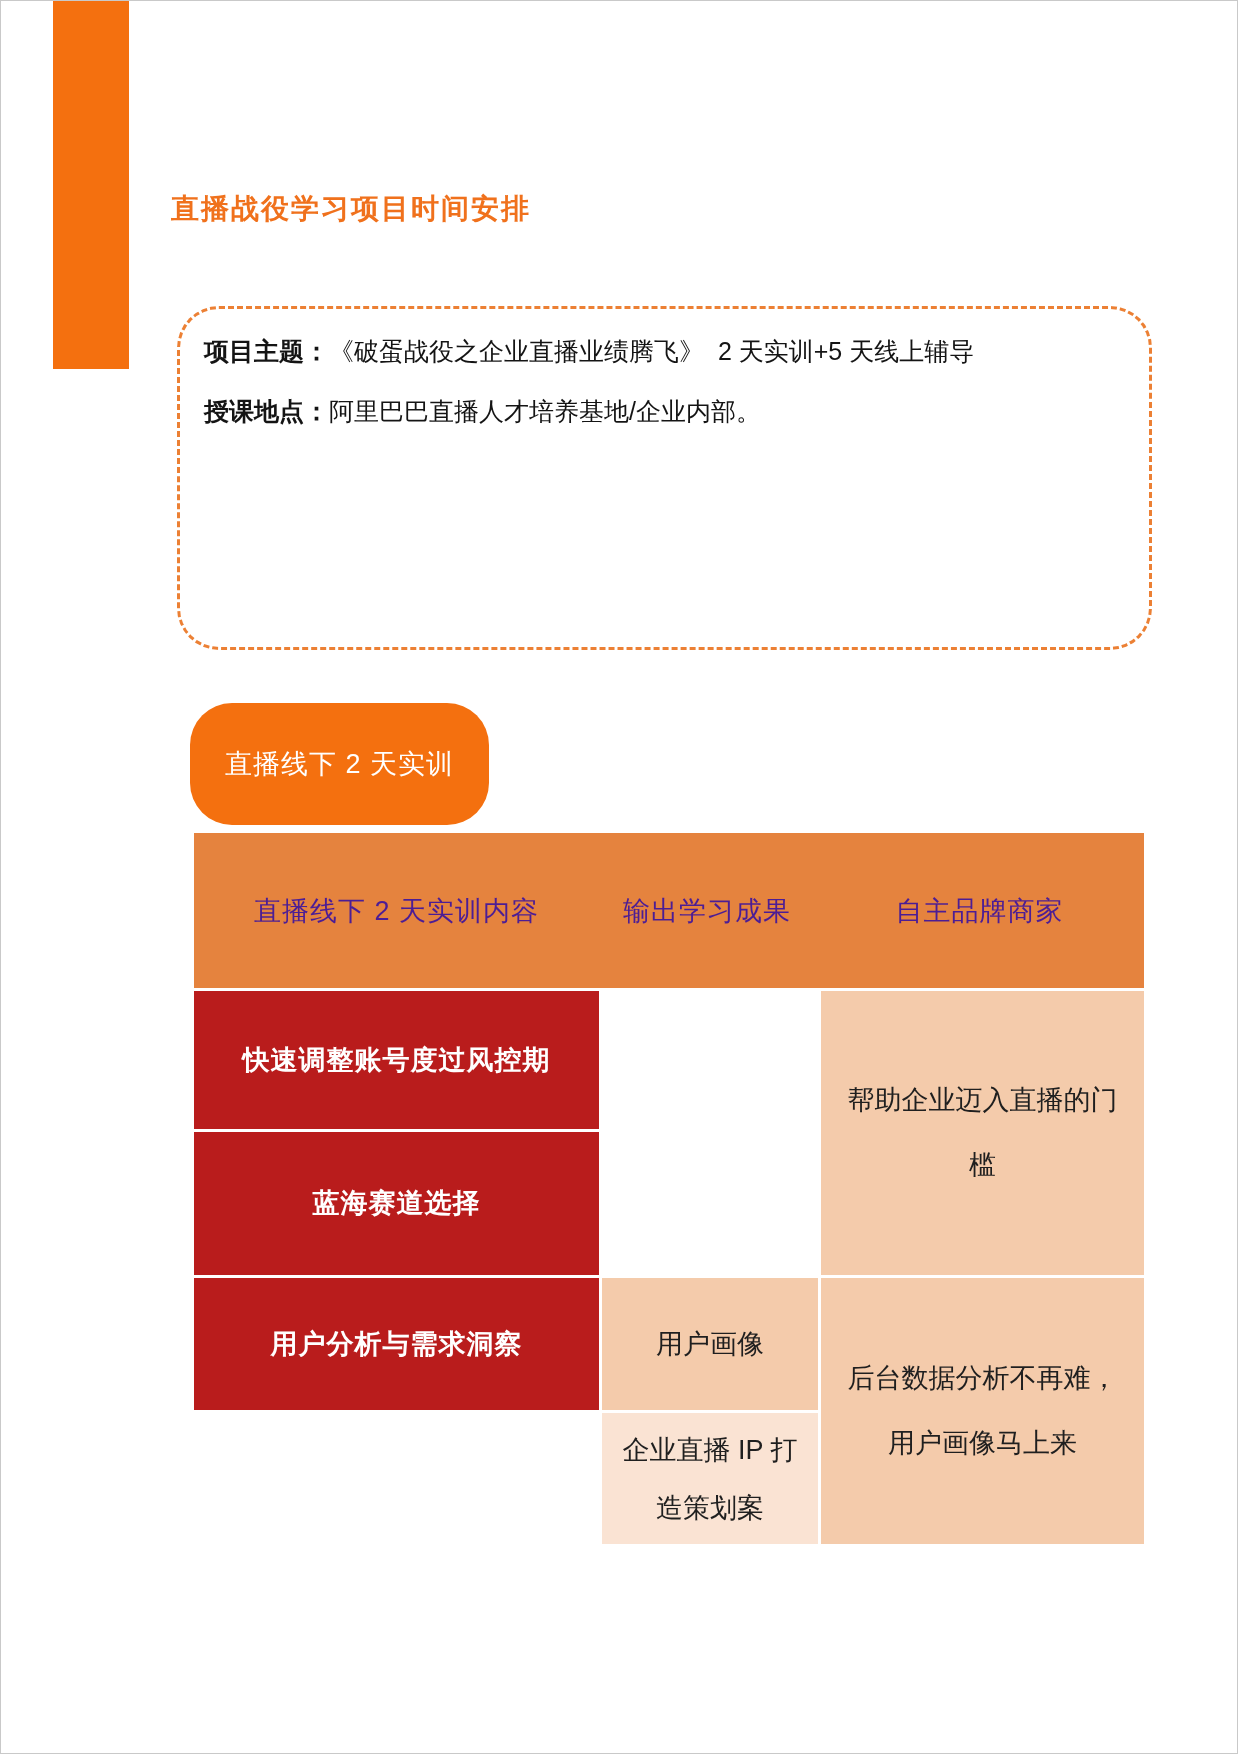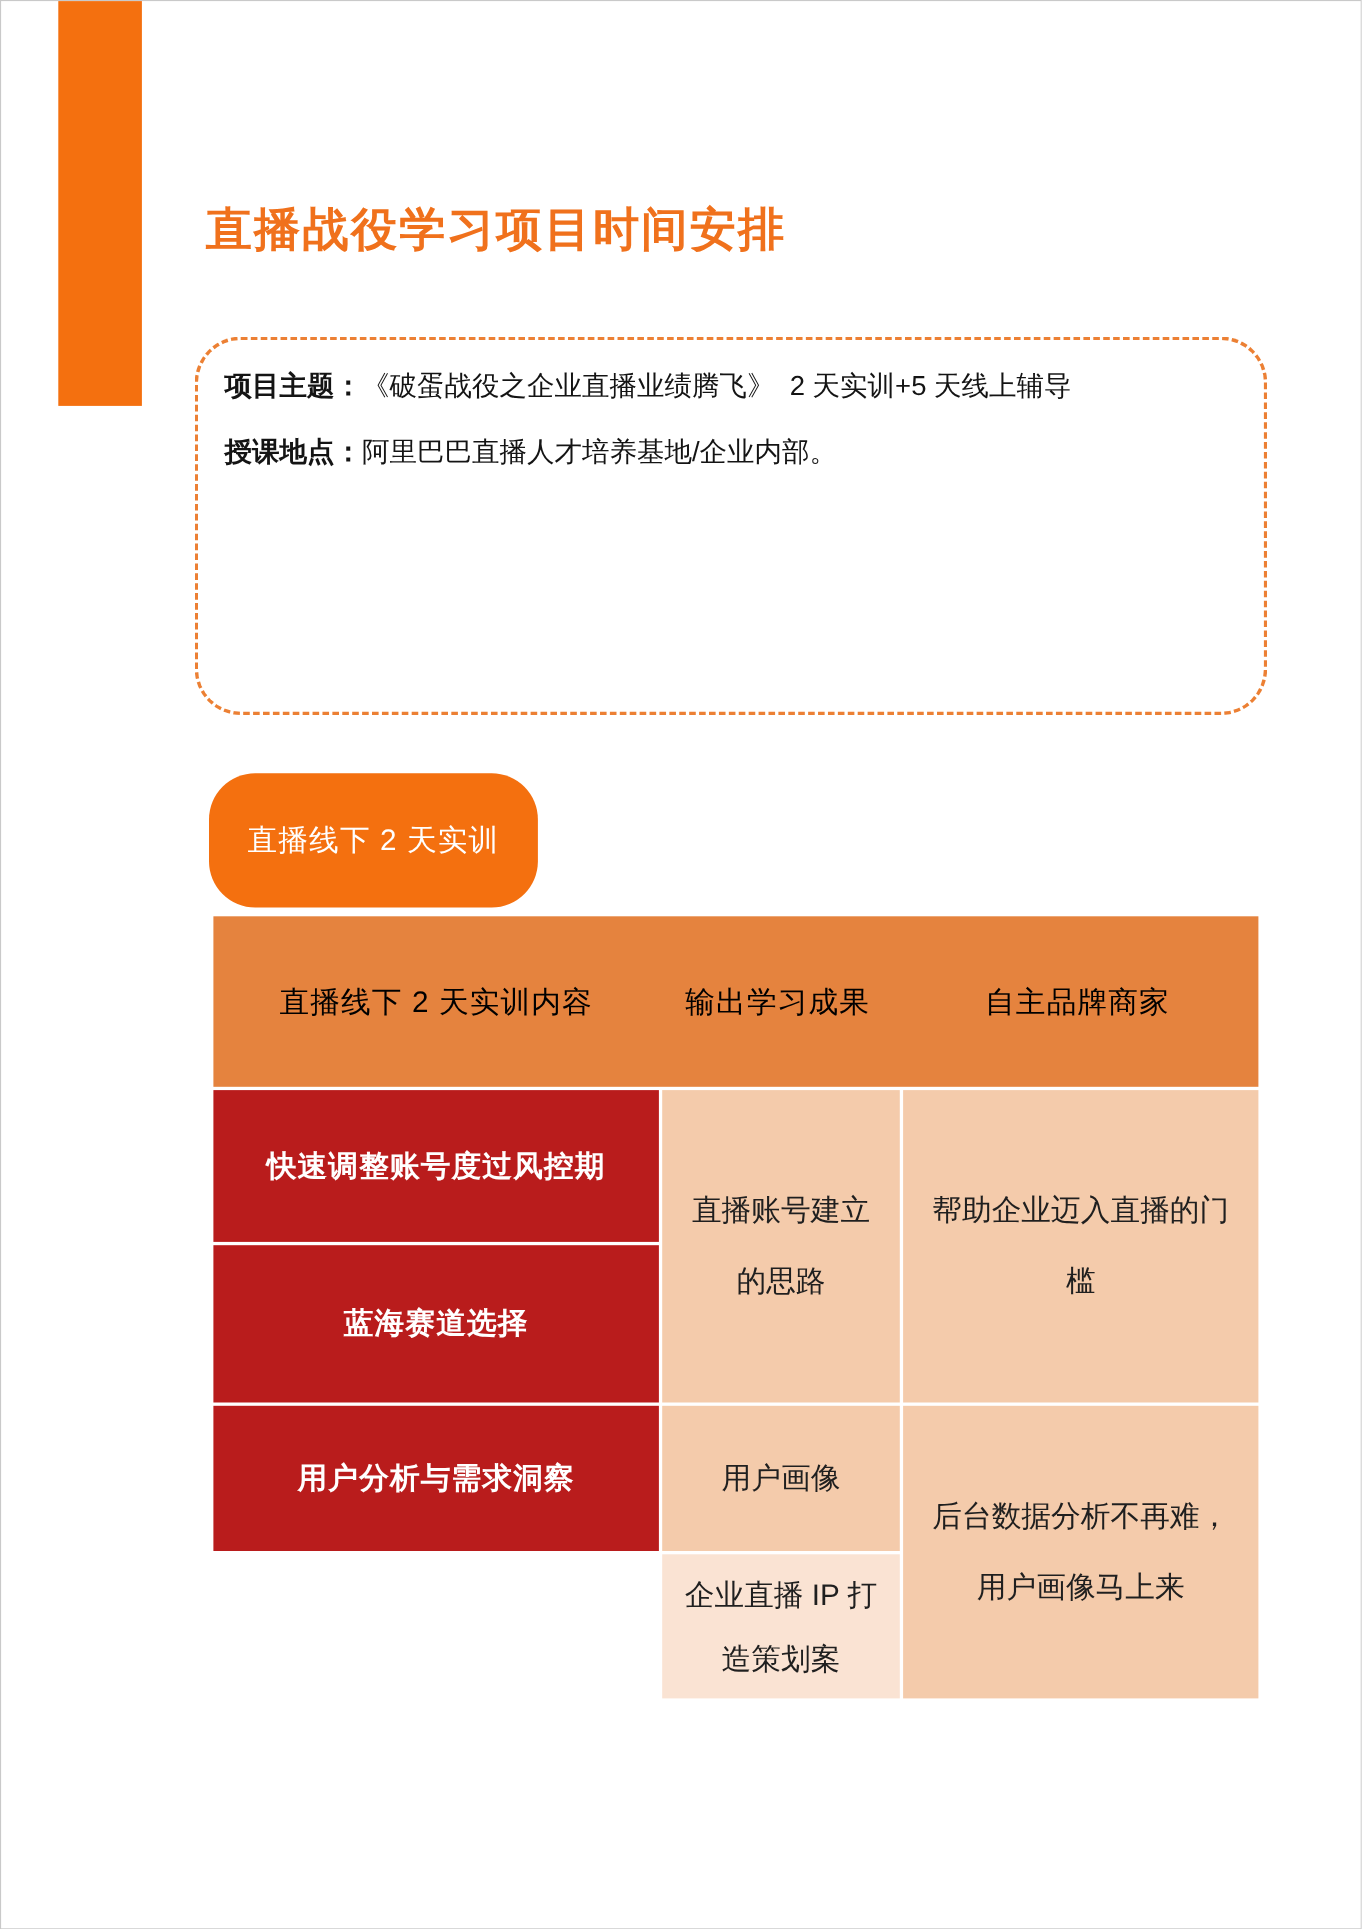--- a/index.html
+++ b/index.html
@@ -10,22 +10,22 @@
     border:1px solid #c9c9c9;
     box-sizing:border-box;
     overflow:hidden;
     font-family:"Liberation Sans","DejaVu Sans",sans-serif;
   }
   .corner-bar{
     position:absolute;left:52px;top:0;width:76px;height:368px;
     background:#F4700F;
   }
   .title{
-    position:absolute;left:186px;top:184px;margin:0;
-    font-size:42px;line-height:48px;font-weight:700;letter-spacing:2px;
+    position:absolute;left:170px;top:184px;margin:0;
+    font-size:28px;line-height:48px;font-weight:700;letter-spacing:2px;
     color:#F0711C;white-space:nowrap;
   }
   .info-box{
     position:absolute;left:176px;top:305px;width:975px;height:344px;
     box-sizing:border-box;
     border:3px dashed #EC8034;border-radius:42px;
     padding:12px 24px 24px 24px;
     color:#141414;font-size:25px;
   }
   .info-line{margin:0;line-height:60px;white-space:pre-wrap;}
@@ -37,21 +37,21 @@
     display:flex;align-items:center;justify-content:center;
   }
   .tag-pill span{color:#ffffff;font-size:27px;letter-spacing:1px;white-space:nowrap;}
   .ttable{position:absolute;left:193px;top:832px;width:950px;}
   .thead{
     width:950px;height:155px;background:#E5833E;
     display:grid;grid-template-columns:405px 216px 329px;
     align-items:center;
   }
   .th{
-    color:#000000;font-size:27px;font-weight:400;text-align:center;
+    color:#4c1d95;font-size:27px;font-weight:400;text-align:center;
     letter-spacing:1px;
   }
   .tbody{
     margin-top:3px;
     display:grid;
     grid-template-columns:405px 216px 323px;
     grid-template-rows:138px 143px 132px 131px;
     gap:3px;
     background:#ffffff;
   }
@@ -93,22 +93,20 @@
 
   <div class="ttable">
     <div class="thead">
       <div class="th">直播线下 2 天实训内容</div>
       <div class="th">输出学习成果</div>
       <div class="th">自主品牌商家</div>
     </div>
     <div class="tbody">
       <div class="td orange c1r1">快速调整账号度过风控期</div>
       <div class="td orange c1r2">蓝海赛道选择</div>
-      <div class="td peach c2r12">直播账号建立
-的思路</div>
       <div class="td peach c3r12">帮助企业迈入直播的门
 槛</div>
       <div class="td orange c1r3">用户分析与需求洞察</div>
       <div class="td peach c2r3">用户画像</div>
       <div class="td lightpeach c2r4">企业直播 IP 打
 造策划案</div>
       <div class="td peach c3r34">后台数据分析不再难，
 用户画像马上来</div>
     </div>
   </div>

